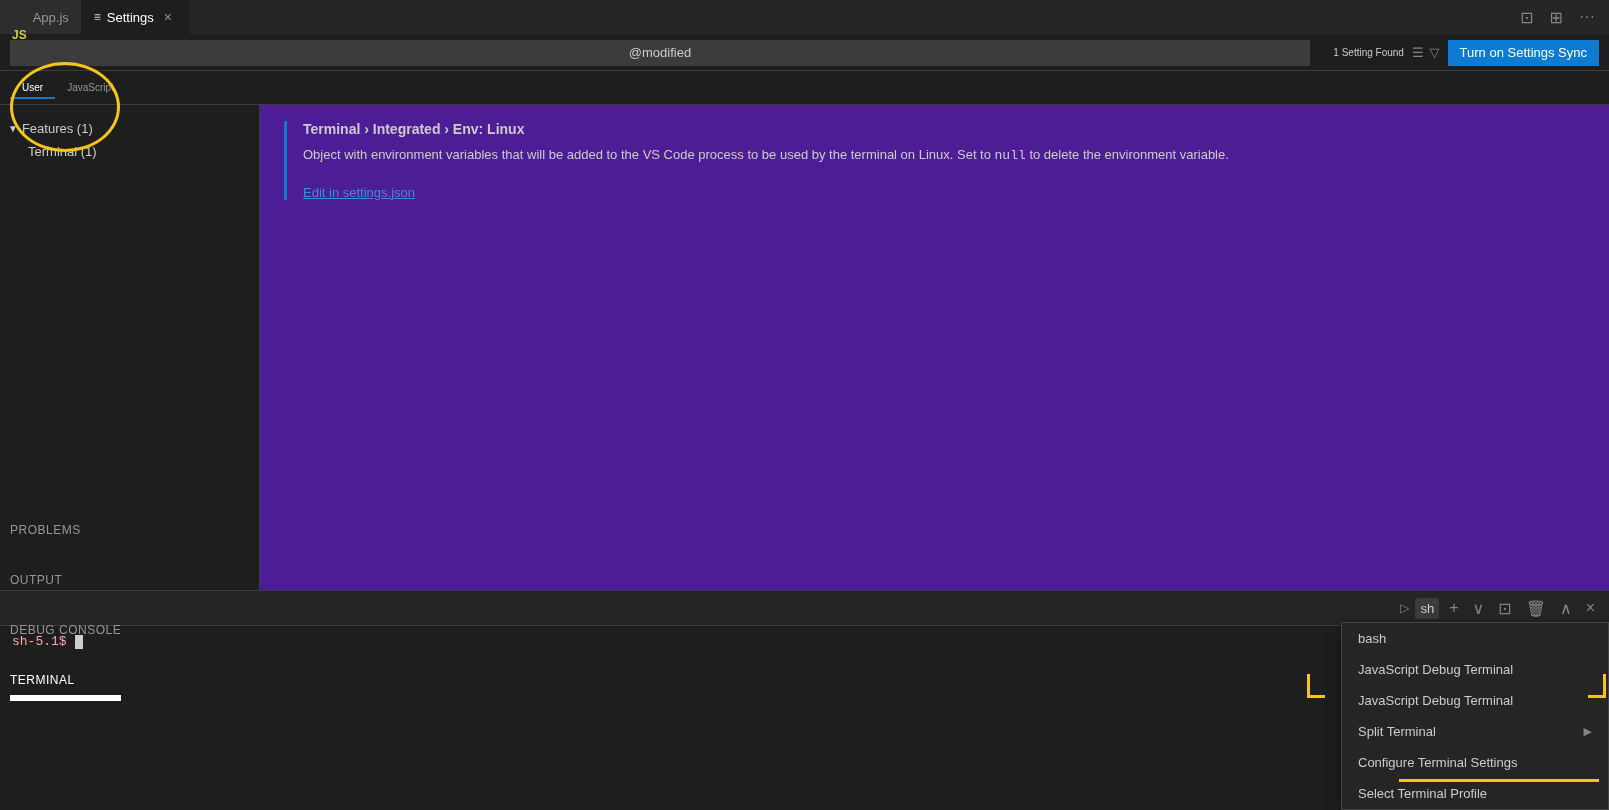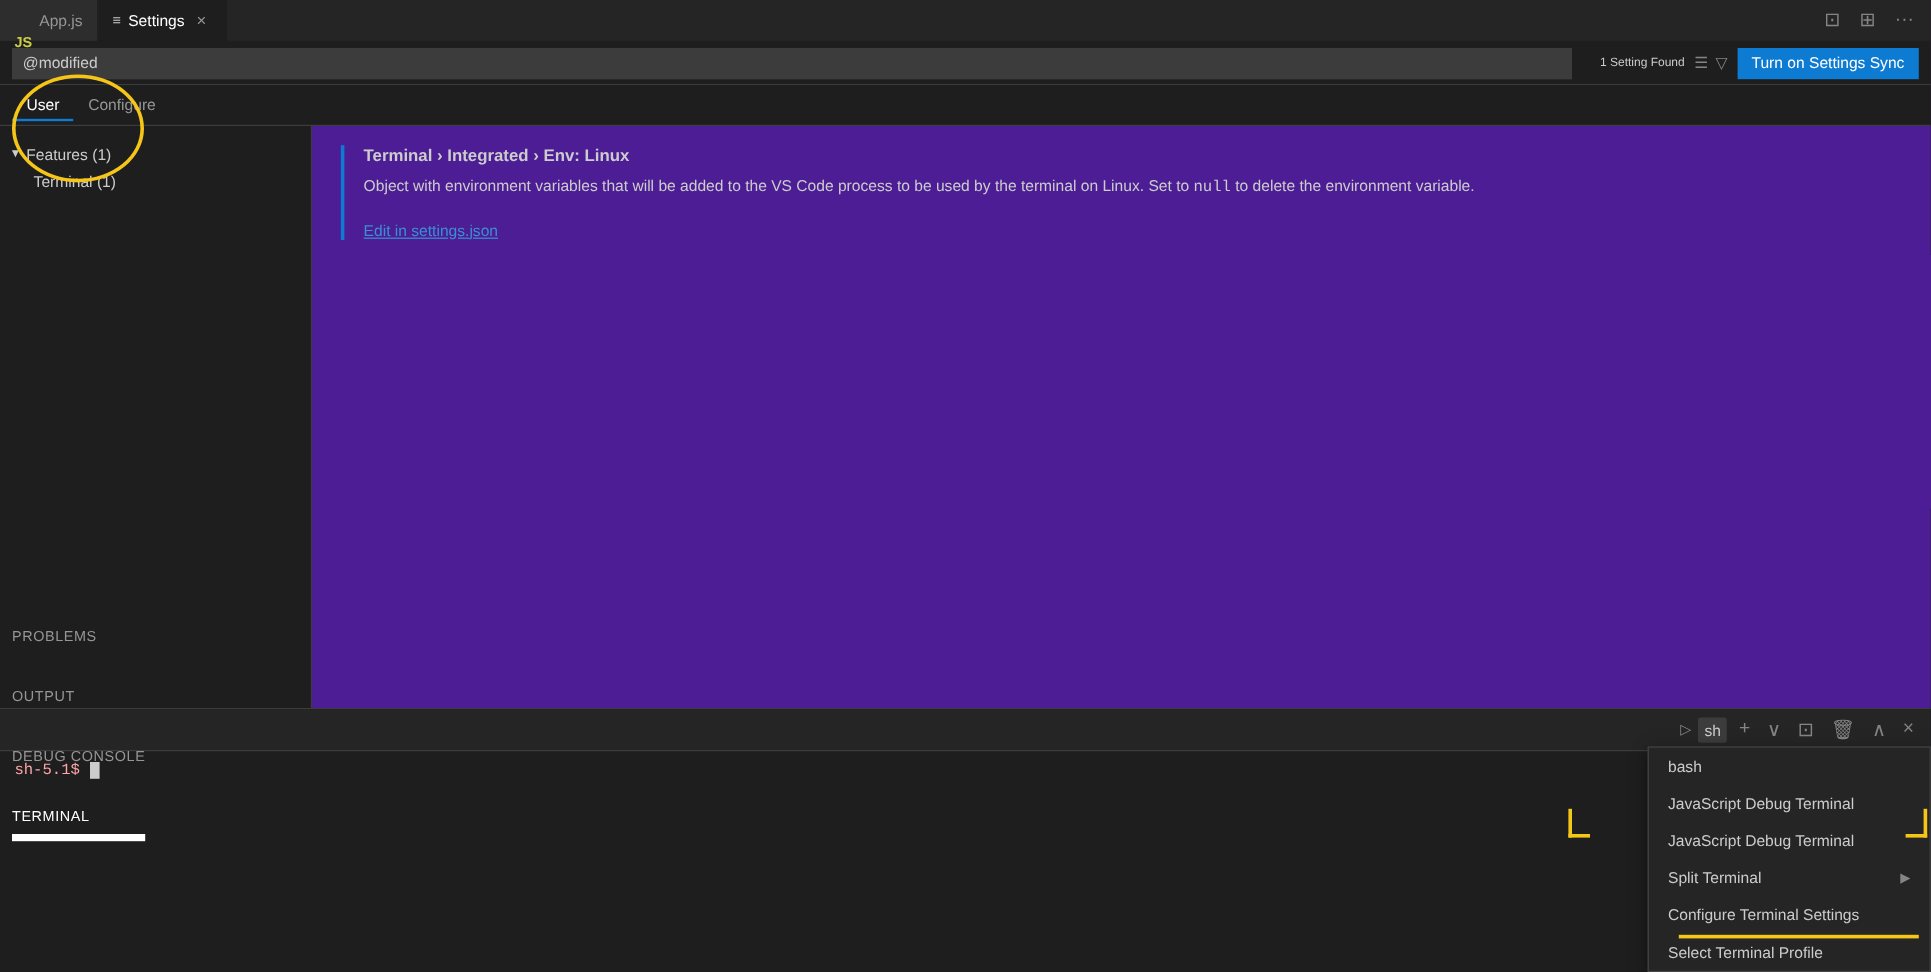--- a/index.html
+++ b/index.html
@@ -100,20 +100,21 @@
     }
     .search-input {
       background: #3c3c3c;
       border: 1px solid #3c3c3c;
       color: #cccccc;
       font-size: 13px;
       padding: 4px 8px;
       width: 100%;
       outline: none;
       height: 26px;
+      text-align: center;
     }
     .settings-right {
       display: flex;
       align-items: center;
       gap: 8px;
     }
     .settings-found-label {
       color: #cccccc;
       font-size: 10px;
     }
@@ -139,21 +140,21 @@
       align-items: center;
       background: #1e1e1e;
       height: 34px;
       padding: 0 10px;
       border-bottom: 1px solid #3c3c3c;
     }
     .uw-tab {
       padding: 6px 12px;
       color: #969696;
       cursor: pointer;
-      font-size: 13px;
+      font-size: 10px;
       position: relative;
     }
     .uw-tab.active {
       color: #ffffff;
     }
     .uw-tab.active::after {
       content: '';
       position: absolute;
       bottom: 0;
       left: 0;
@@ -306,21 +307,21 @@
       height: 14px;
       background: #cccccc;
       display: inline-block;
     }
 
     
     .dropdown-menu {
       position: absolute;
       bottom: 0;
       right: 0;
-      width: 236px;
+      width: 268px;
       background: #252526;
       border: 1px solid #454545;
       z-index: 100;
       box-shadow: 0 4px 12px rgba(0,0,0,0.5);
     }
     .dropdown-item {
       padding: 8px 16px;
       cursor: pointer;
       font-size: 13px;
       color: #cccccc;
@@ -411,21 +412,21 @@
     <div class="settings-icons">
       <span>☰</span>
       <span>▽</span>
     </div>
     <button class="settings-sync-btn">Turn on Settings Sync</button>
   </div>
 </div>
 
 <div class="user-workspace-tabs">
   <div class="uw-tab active">User</div>
-  <div class="uw-tab">Configure</div>
+  <div class="uw-tab">JavaScript</div>
 </div>
 
 <div class="main-content">
 
   <div class="sidebar">
     <div class="sidebar-section">
       <div class="sidebar-section-header">
         <span class="collapse-icon">▼</span>
         <span>Features (1)</span>
       </div>

